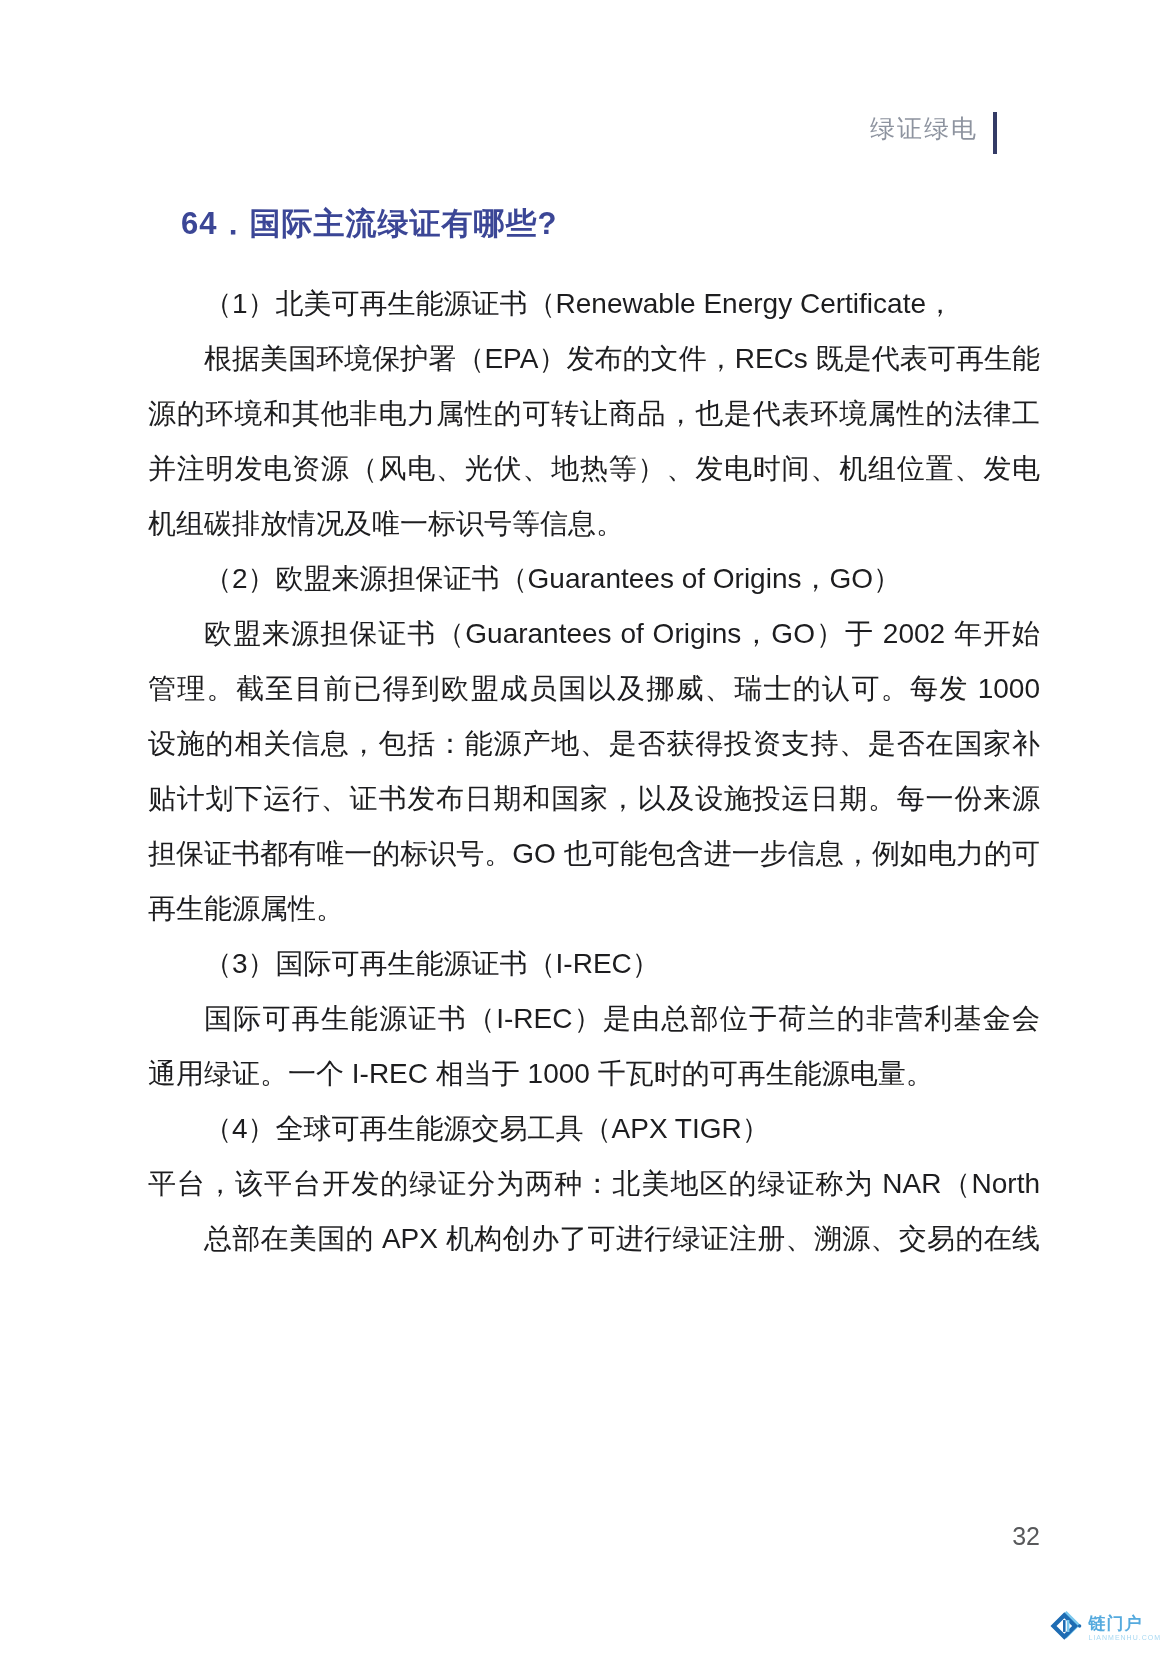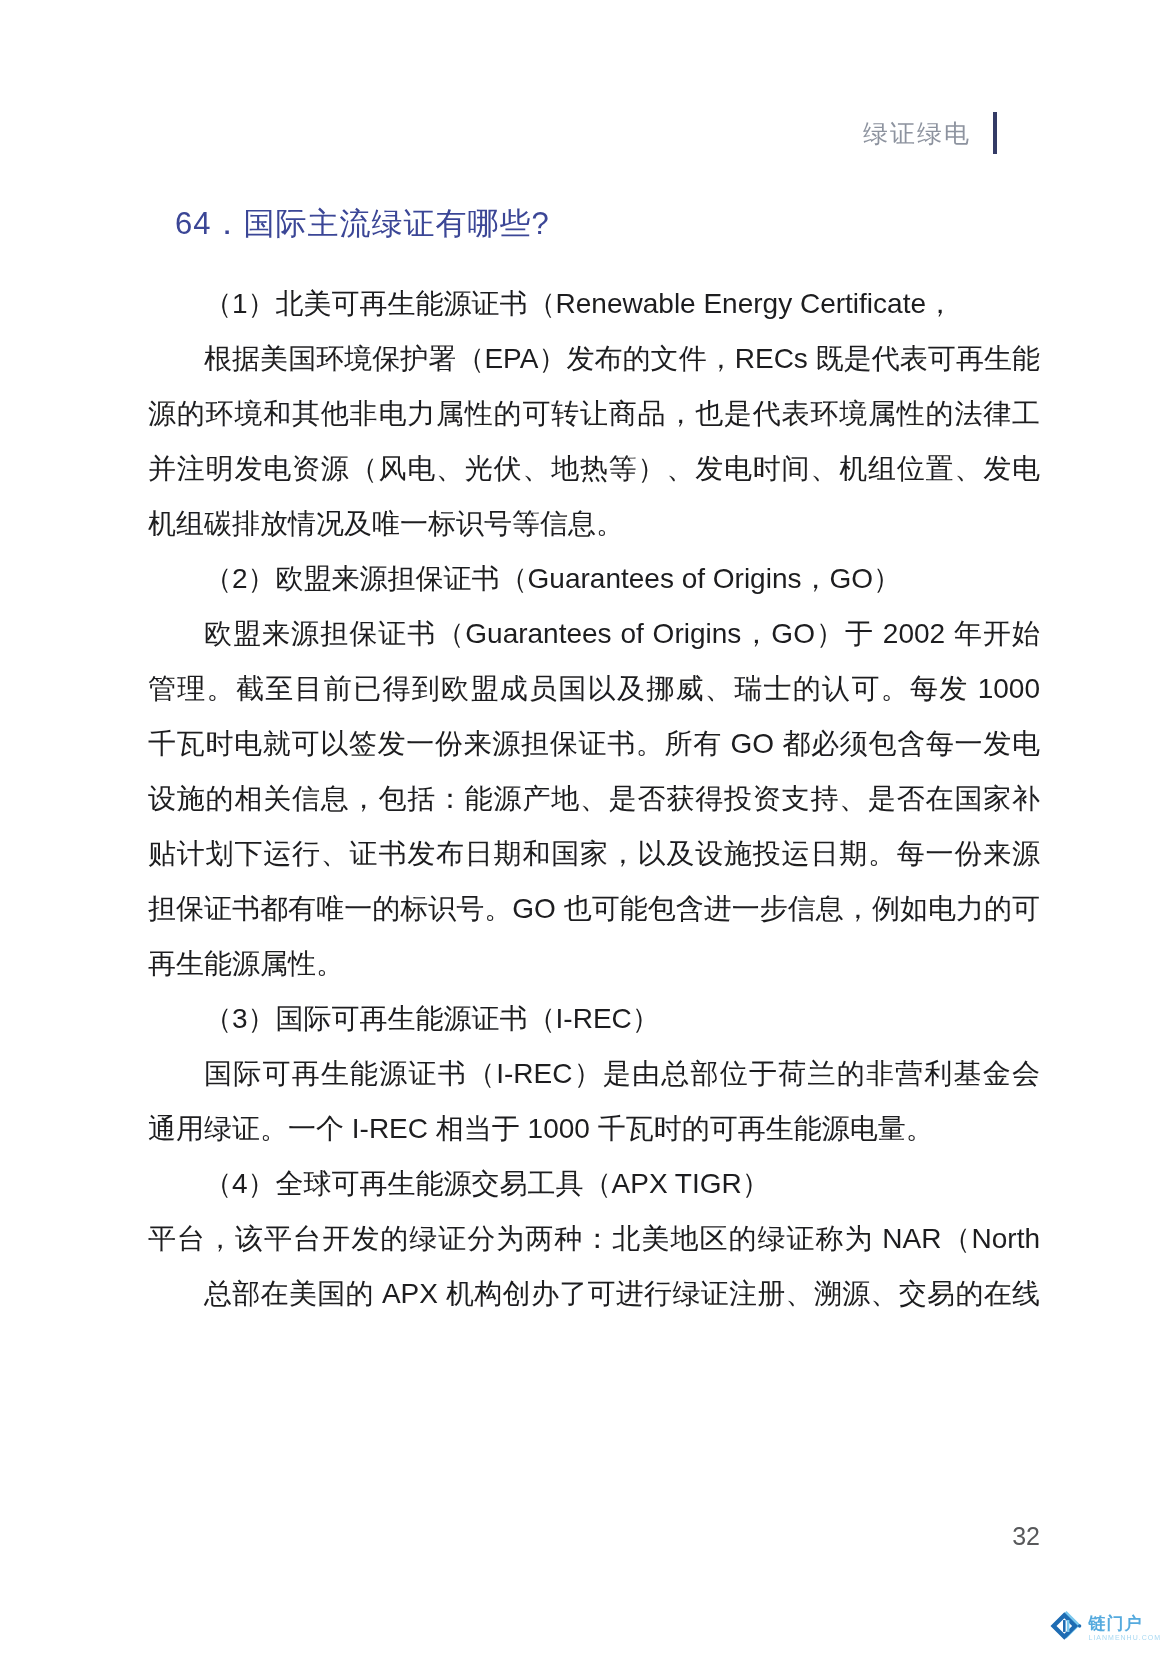--- a/index.html
+++ b/index.html
@@ -8,33 +8,33 @@
     background:#ffffff;
     font-family:"Liberation Sans",sans-serif;
     position:relative;
     overflow:hidden;
   }
   .page{position:absolute;inset:0;background:#fff;}
 
   
   .page-header{
     position:absolute;top:112px;right:172px;
-    display:flex;align-items:center;gap:22px;
+    display:flex;align-items:flex-start;gap:15px;
   }
   .page-header .hdr-label{
     font-size:25px;color:#8d939f;letter-spacing:2px;
   }
   .page-header .hdr-bar{
     width:4px;height:42px;background:#343b66;display:inline-block;
   }
 
   
   .section-title{
-    position:absolute;left:175px;top:203px;margin:0;
-    font-size:31px;font-weight:normal;color:#3b4696;
+    position:absolute;left:181px;top:203px;margin:0;
+    font-size:31px;font-weight:bold;color:#3b4696;
     letter-spacing:1px;
   }
 
   
   .body-text{
     position:absolute;left:118px;top:276px;width:922px;
     font-size:28px;color:#1d1d1f;
   }
   .line{
     height:55px;line-height:55px;
@@ -82,21 +82,20 @@
 
   <div class="body-text" id="body-lines">
       <div class="line indent">（1）北美可再生能源证书（Renewable Energy Certificate，RECs）</div>
       <div class="line indent justify">根据美国环境保护署（EPA）发布的文件，RECs 既是代表可再生能</div>
       <div class="line justify">源的环境和其他非电力属性的可转让商品，也是代表环境属性的法律工</div>
       <div class="line justify">并注明发电资源（风电、光伏、地热等）、发电时间、机组位置、发电</div>
       <div class="line">机组碳排放情况及唯一标识号等信息。</div>
       <div class="line indent">（2）欧盟来源担保证书（Guarantees of Origins，GO）</div>
       <div class="line indent justify">欧盟来源担保证书（Guarantees of Origins，GO）于 2002 年开始</div>
       <div class="line justify">管理。截至目前已得到欧盟成员国以及挪威、瑞士的认可。每发 1000</div>
-      <div class="line justify">千瓦时电就可以签发一份来源担保证书。所有 GO 都必须包含每一发电</div>
       <div class="line justify">设施的相关信息，包括：能源产地、是否获得投资支持、是否在国家补</div>
       <div class="line justify">贴计划下运行、证书发布日期和国家，以及设施投运日期。每一份来源</div>
       <div class="line justify">担保证书都有唯一的标识号。GO 也可能包含进一步信息，例如电力的可</div>
       <div class="line">再生能源属性。</div>
       <div class="line indent">（3）国际可再生能源证书（I-REC）</div>
       <div class="line indent justify">国际可再生能源证书（I-REC）是由总部位于荷兰的非营利基金会</div>
       <div class="line">通用绿证。一个 I-REC 相当于 1000 千瓦时的可再生能源电量。</div>
       <div class="line indent">（4）全球可再生能源交易工具（APX TIGR）</div>
       <div class="line justify">平台，该平台开发的绿证分为两种：北美地区的绿证称为 NAR（North</div>
       <div class="line indent justify">总部在美国的 APX 机构创办了可进行绿证注册、溯源、交易的在线</div>

